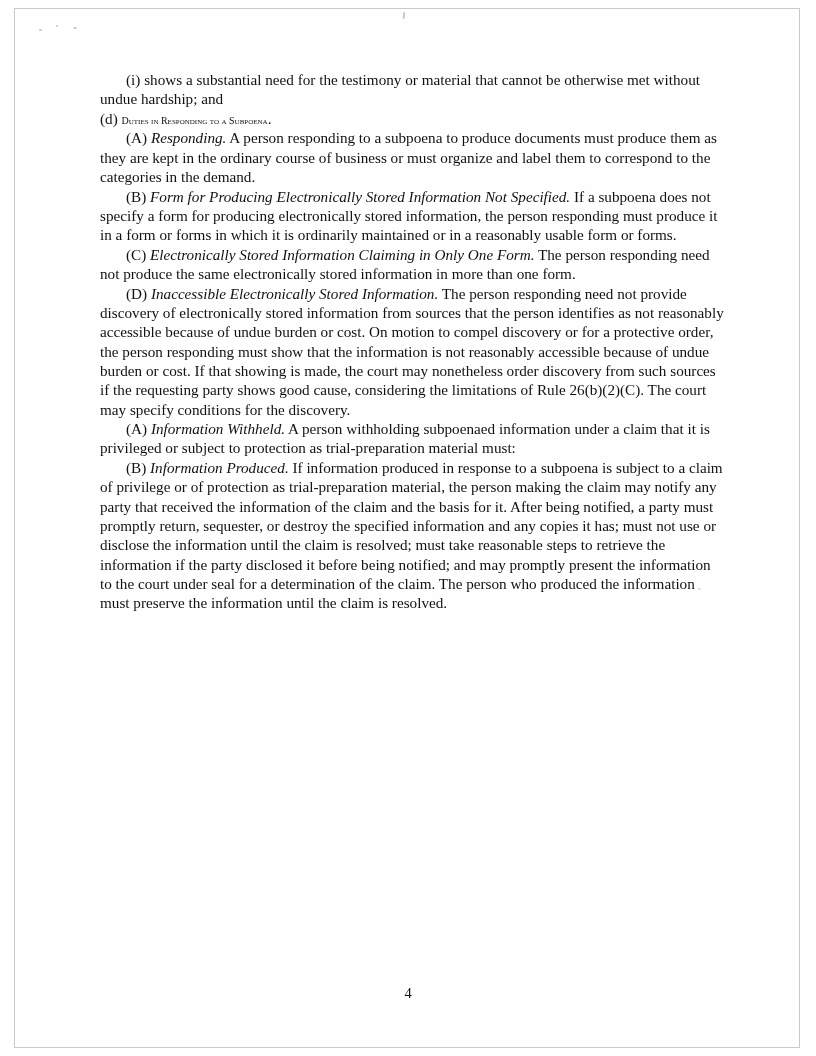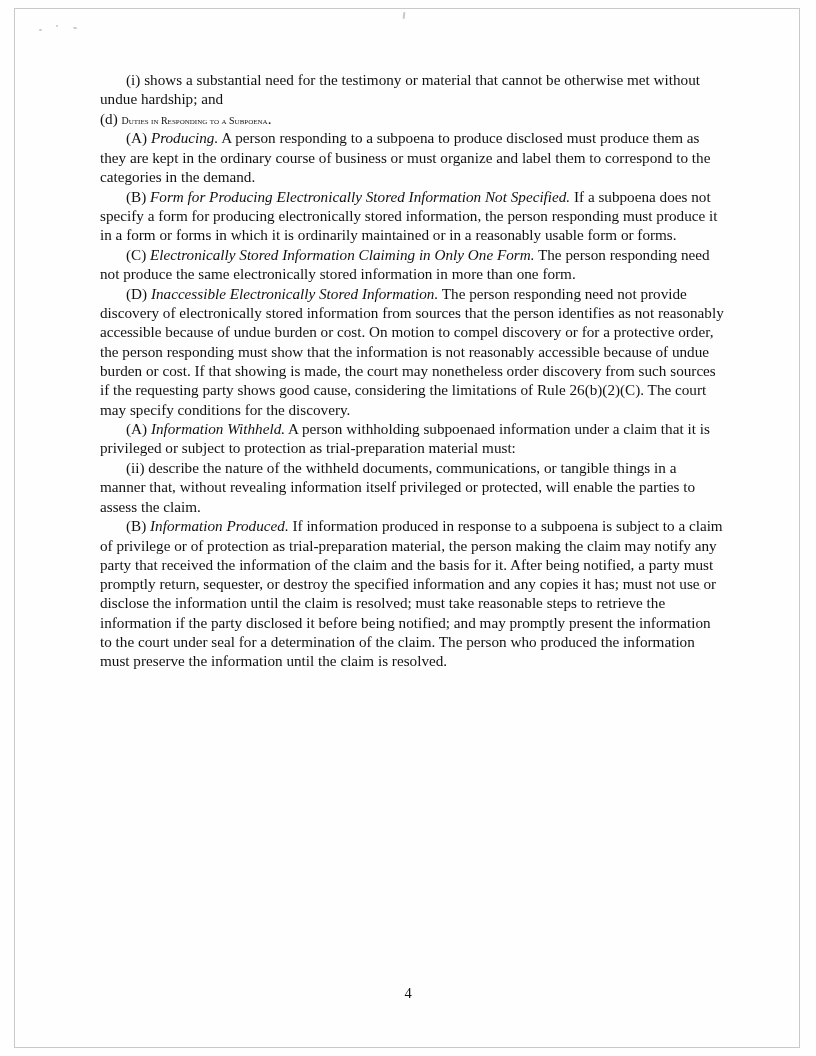--- a/index.html
+++ b/index.html
@@ -83,23 +83,22 @@
   <div class="scan-border"></div>
   <div class="speck s1"></div>
   <div class="speck s2"></div>
   <div class="speck s3"></div>
   <div class="speck s4"></div>
   <div class="speck s5"></div>
 
   <div class="content" id="body-text">
       <p class="ind"><span>(i) shows a substantial need for the testimony or material that cannot be otherwise met without undue hardship; and</span></p>
       <p><span>(d) </span><span class="sc">Duties in Responding to a Subpoena</span><span>.</span></p>
-      <p class="ind"><span>(A) </span><span class="it">Producing.</span><span> A person responding to a subpoena to produce disclosed must produce them as they are kept in the ordinary course of business or must organize and label them to correspond to the categories in the demand.</span></p>
+      <p class="ind"><span>(A) </span><span class="it">Responding.</span><span> A person responding to a subpoena to produce documents must produce them as they are kept in the ordinary course of business or must organize and label them to correspond to the categories in the demand.</span></p>
       <p class="ind"><span>(B) </span><span class="it">Form for Producing Electronically Stored Information Not Specified.</span><span> If a subpoena does not specify a form for producing electronically stored information, the person responding must produce it in a form or forms in which it is ordinarily maintained or in a reasonably usable form or forms.</span></p>
       <p class="ind"><span>(C) </span><span class="it">Electronically Stored Information Claiming in Only One Form.</span><span> The person responding need not produce the same electronically stored information in more than one form.</span></p>
       <p class="ind"><span>(D) </span><span class="it">Inaccessible Electronically Stored Information.</span><span> The person responding need not provide discovery of electronically stored information from sources that the person identifies as not reasonably accessible because of undue burden or cost. On motion to compel discovery or for a protective order, the person responding must show that the information is not reasonably accessible because of undue burden or cost. If that showing is made, the court may nonetheless order discovery from such sources if the requesting party shows good cause, considering the limitations of Rule 26(b)(2)(C). The court may specify conditions for the discovery.</span></p>
       <p class="ind"><span>(A) </span><span class="it">Information Withheld.</span><span> A person withholding subpoenaed information under a claim that it is privileged or subject to protection as trial-preparation material must:</span></p>
-      <p class="ind"><span>(ii) describe the nature of the withheld documents, communications, or tangible things in a manner that, without revealing information itself privileged or protected, will enable the parties to assess the claim.</span></p>
       <p class="ind"><span>(B) </span><span class="it">Information Produced.</span><span> If information produced in response to a subpoena is subject to a claim of privilege or of protection as trial-preparation material, the person making the claim may notify any party that received the information of the claim and the basis for it. After being notified, a party must promptly return, sequester, or destroy the specified information and any copies it has; must not use or disclose the information until the claim is resolved; must take reasonable steps to retrieve the information if the party disclosed it before being notified; and may promptly present the information to the court under seal for a determination of the claim. The person who produced the information must preserve the information until the claim is resolved.</span></p>
     </div>
 
   <div class="footer">4</div>
 </div>
 
 </body></html>

